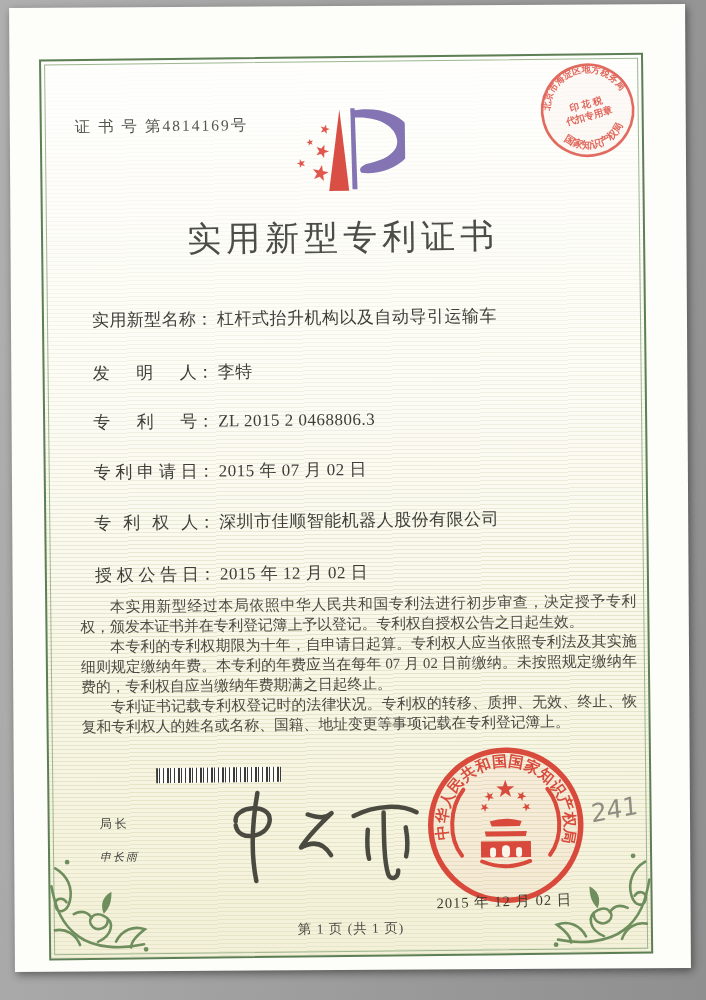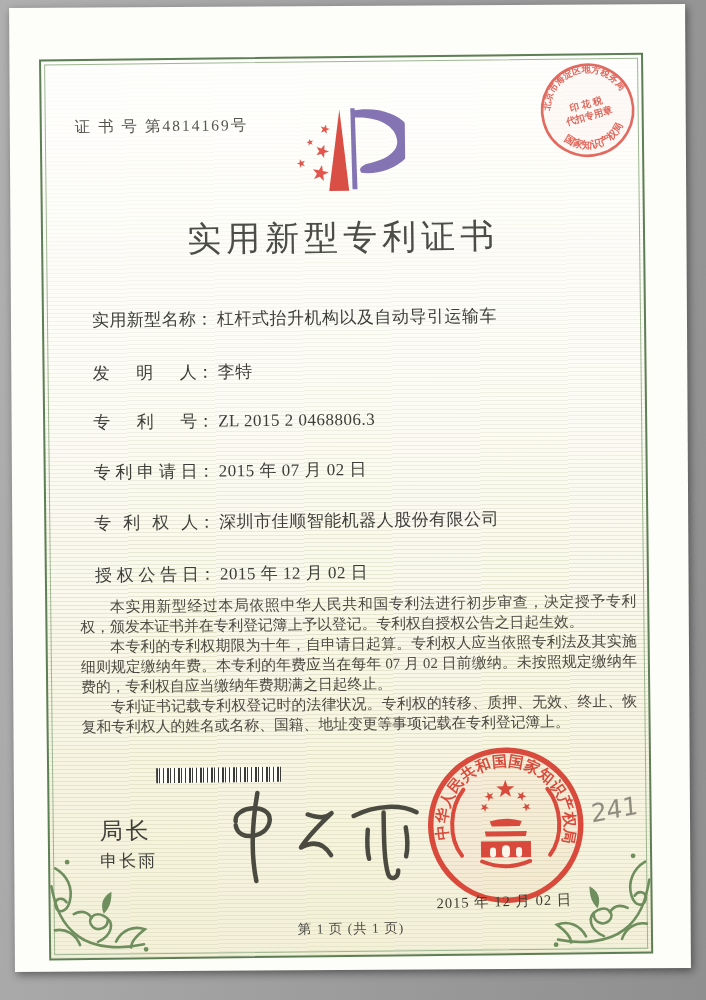--- a/index.html
+++ b/index.html
@@ -23,22 +23,22 @@
          letter-spacing:5px;color:#4c4c48;}
   .field{left:48px;height:22px;font-size:17px;color:#3e3e39;white-space:nowrap;}
   .flabel{display:inline-block;width:104px;text-align:justify;text-align-last:justify;}
   .fcolon{display:inline-block;margin-right:4px;}
   .fvalue{letter-spacing:.5px;}
   .f0{top:248px}.f1{top:301px}.f2{top:350px}.f3{top:400px}.f4{top:451px}.f5{top:503px}
   .paras{left:33px;top:536px;width:556px;color:#4c4a42;}
   .paras p{margin:0;font-size:14.8px;line-height:20px;text-align:justify;text-indent:2em;}
   .barcode{left:107px;top:708px;width:125px;height:15px;
      background:repeating-linear-gradient(90deg,#3a3a38 0 2px,#fdfdf9 2px 3px,#3a3a38 3px 4px,#fdfdf9 4px 7px,#3a3a38 7px 8px,#fdfdf9 8px 11px);}
-  .officer-title{left:50px;top:755px;font-size:23px;letter-spacing:3px;color:#3f3f3a;}
-  .officer-name{left:50px;top:789px;font-size:17px;letter-spacing:2px;color:#3f3f3a;}
+  .officer-title{left:50px;top:755px;font-size:12px;letter-spacing:3px;color:#3f3f3a;}
+  .officer-name{left:50px;top:789px;font-size:11px;letter-spacing:2px;color:#3f3f3a;font-style:italic;}
   .signature{left:166px;top:722px;}
   .seal{left:374px;top:687px;}
   .seal-date{left:386px;top:836px;font-size:14.5px;letter-spacing:1px;color:#403d30;transform:rotate(-1deg);}
   .pencil{left:541px;top:740px;font-size:25px;color:#8f8c80;transform:rotate(-10deg) skewX(-6deg);
           font-family:"DejaVu Sans","Liberation Sans",sans-serif;}
   .footer{left:0;top:862px;width:600px;text-align:center;font-size:13.5px;letter-spacing:1px;color:#4c4c45;}
   .corner{pointer-events:none;}
   .corner-left{left:-5px;top:789px;}
   .corner-right{left:495px;top:789px;}
   svg text{user-select:none;}

